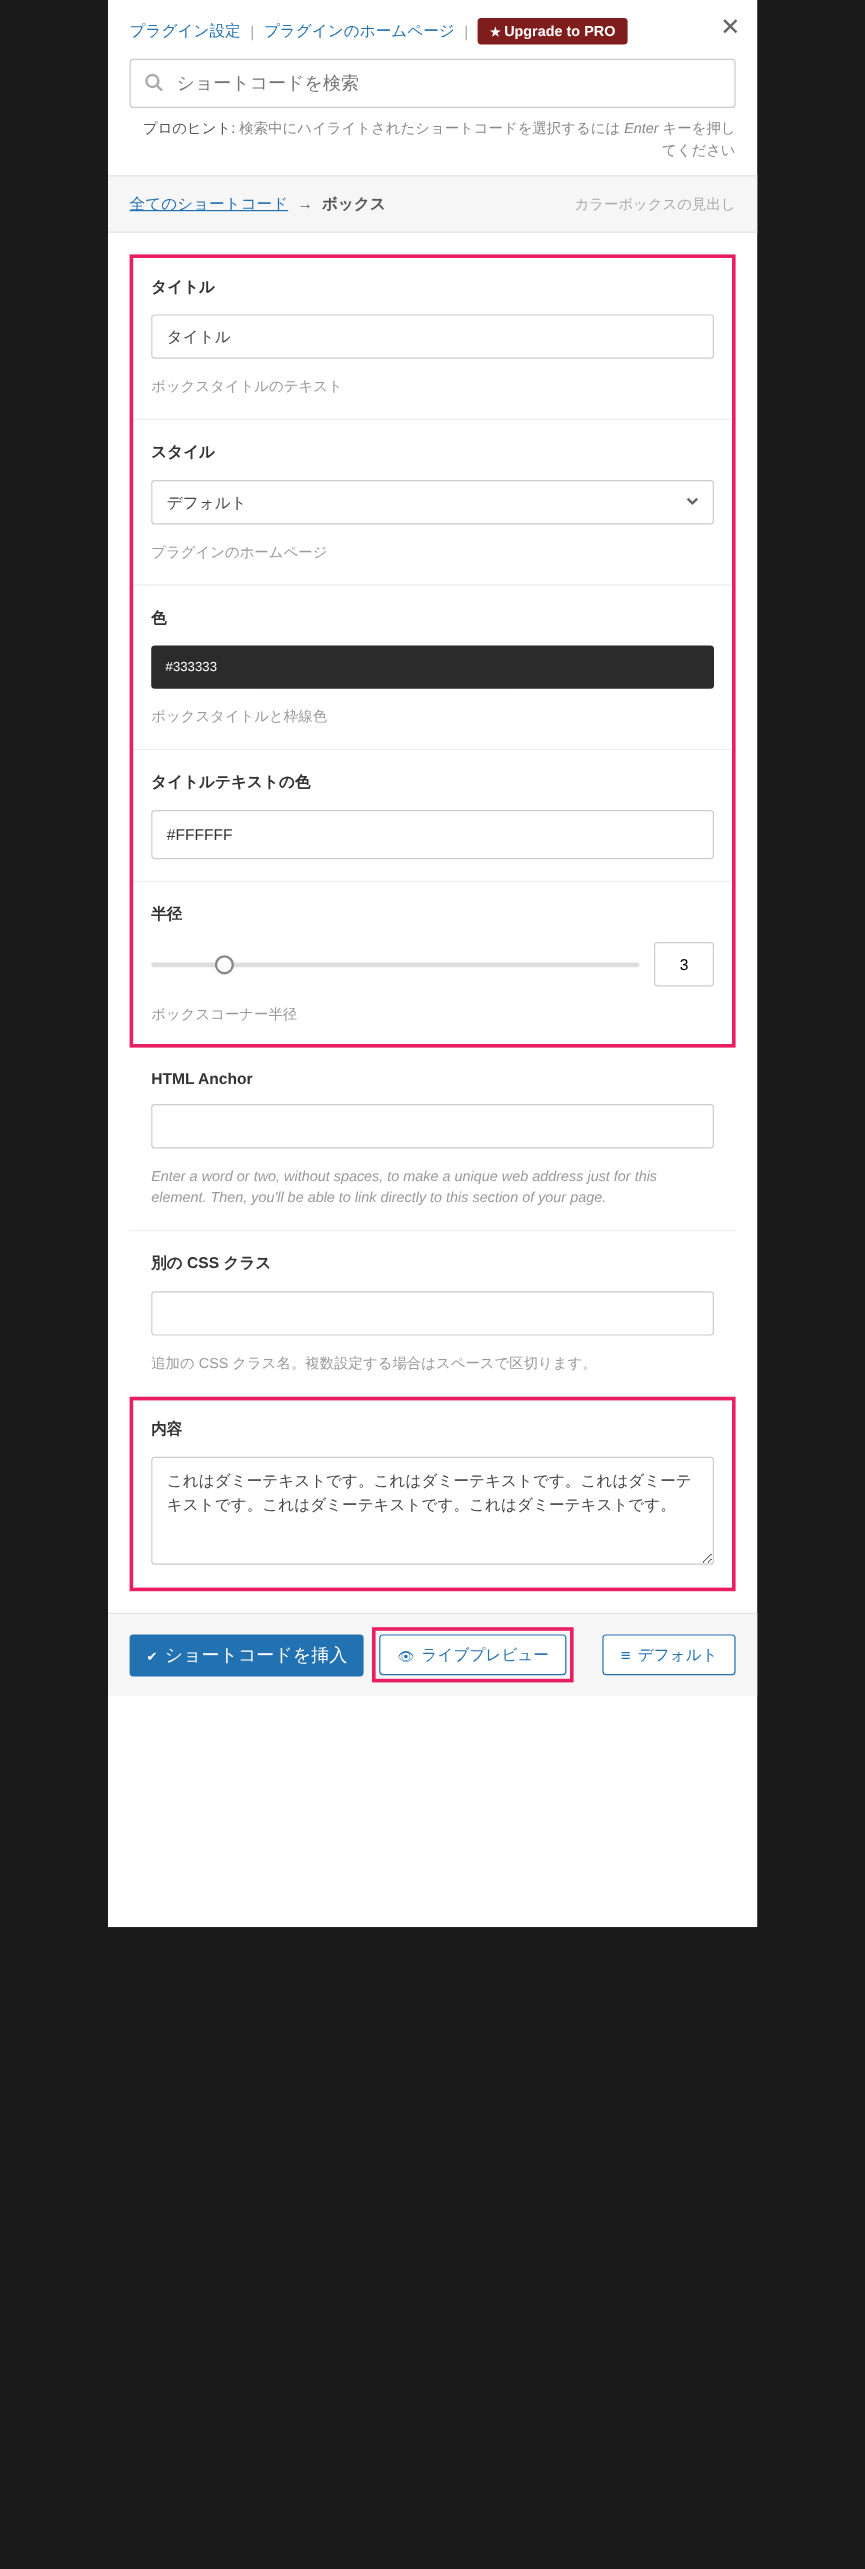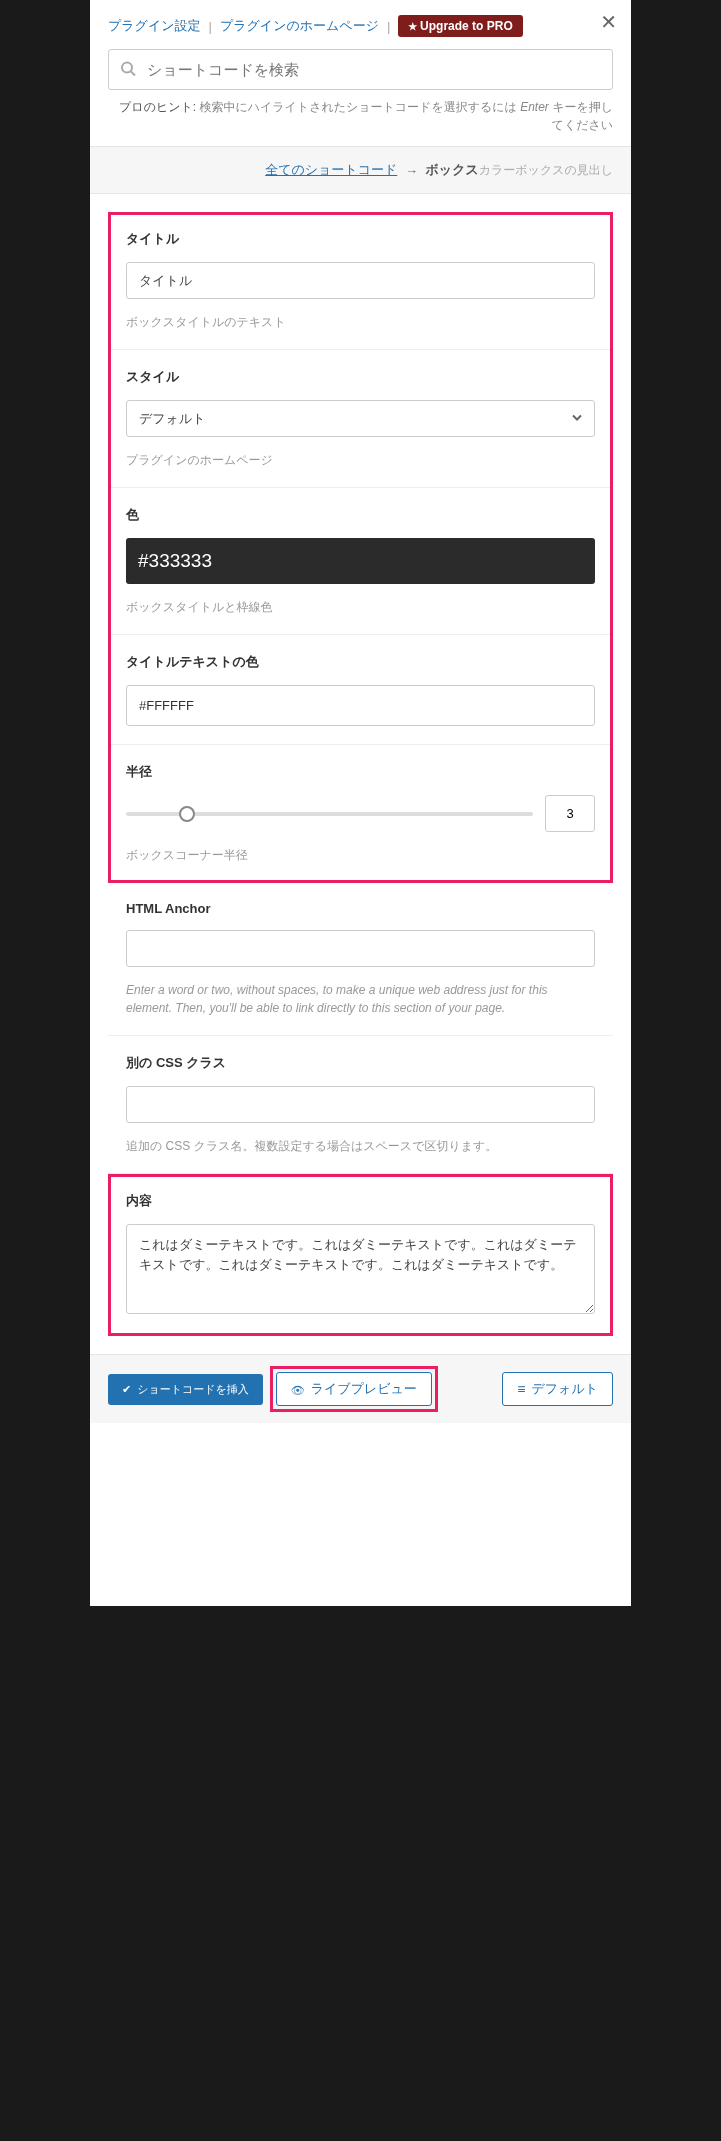--- a/index.html
+++ b/index.html
@@ -10,44 +10,44 @@
 .hdr-links a{color:#2271b1;text-decoration:none}
 .hdr-links .sep{color:#aaa}
 .upgrade-btn{background:#7f1d1d;color:#fff;border:none;padding:4px 10px;border-radius:3px;font-size:12px;font-weight:600;cursor:pointer}
 .upgrade-btn::before{content:"★ ";font-size:10px}
 .close-x{position:absolute;top:10px;right:14px;font-size:20px;color:#666;cursor:pointer;background:none;border:none}
 .search-wrap{position:relative;margin:12px 0 8px}
 .search-input{width:100%;padding:11px 12px 11px 38px;border:1px solid #ccc;border-radius:3px;font-size:15px;color:#777}
 .search-icon{position:absolute;left:12px;top:50%;transform:translateY(-50%);color:#aaa}
 .hint{font-size:12px;color:#888;text-align:right;line-height:1.5}
 .hint b{color:#555;font-weight:400}
-.crumb-bar{background:#f6f6f6;border-top:1px solid #e5e5e5;border-bottom:1px solid #e5e5e5;padding:14px 18px;display:flex;justify-content:flex-end;align-items:center}
+.crumb-bar{background:#f6f6f6;border-top:1px solid #e5e5e5;border-bottom:1px solid #e5e5e5;padding:14px 18px;display:flex;justify-content:space-between;align-items:center}
 .crumb-left a{color:#2271b1;text-decoration:underline;font-size:13px}
 .crumb-left .arrow{color:#666;margin:0 4px}
 .crumb-left .cur{color:#555;font-weight:600}
 .crumb-right{color:#aaa;font-size:12px}
 .form-area{padding:18px}
 .field-group{padding:18px;border-bottom:1px solid #eee}
 .field-label{font-size:13px;font-weight:600;color:#333;margin-bottom:14px;display:block}
 .field-input{width:100%;padding:10px 12px;border:1px solid #ccc;border-radius:3px;font-size:13px;color:#444}
 .field-select{width:100%;padding:10px 12px;border:1px solid #ccc;border-radius:3px;font-size:13px;color:#444;appearance:none;background:#fff}
 .select-wrap{position:relative}
 .select-chevron{position:absolute;right:12px;top:50%;transform:translateY(-50%);pointer-events:none;color:#666}
 .field-help{font-size:12px;color:#999;margin-top:14px;line-height:1.5}
-.color-swatch{width:100%;padding:12px;background:#2b2b2b;color:#fff;border-radius:3px;font-size:19px;cursor:pointer}
+.color-swatch{width:100%;padding:12px;background:#2b2b2b;color:#fff;border-radius:3px;font-size:11px;cursor:pointer}
 .color-swatch-white{width:100%;padding:12px;background:#fff;color:#333;border:1px solid #ccc;border-radius:3px;font-size:13px;cursor:pointer}
 .slider-row{display:flex;align-items:center;gap:12px}
 .slider-track{flex:1;height:4px;background:#ddd;border-radius:2px;position:relative;cursor:pointer}
 .slider-thumb{position:absolute;top:50%;left:15%;transform:translate(-50%,-50%);width:16px;height:16px;background:#fff;border:2px solid #888;border-radius:50%;cursor:grab}
 .slider-val{width:50px;padding:10px;border:1px solid #ccc;border-radius:3px;text-align:center;font-size:13px}
 .textarea{width:100%;padding:10px 12px;border:1px solid #ccc;border-radius:3px;font-size:13px;color:#444;min-height:90px;resize:vertical;line-height:1.5}
 .hl{outline:3px solid #e91e63;outline-offset:-3px}
 .hl-tight{outline:3px solid #e91e63}
 .footer{background:#f6f6f6;border-top:1px solid #e5e5e5;padding:14px 18px;display:flex;gap:10px;align-items:center}
-.btn-primary{background:#2271b1;color:#fff;border:none;padding:8px 14px;border-radius:3px;font-size:11px;cursor:pointer;display:flex;align-items:center;gap:6px}
+.btn-primary{background:#2271b1;color:#fff;border:none;padding:8px 14px;border-radius:3px;font-size:15px;cursor:pointer;display:flex;align-items:center;gap:6px}
 .btn-secondary{background:#fff;color:#2271b1;border:1px solid #2271b1;padding:7px 14px;border-radius:3px;font-size:13px;cursor:pointer;display:flex;align-items:center;gap:6px}
 .spacer{flex:1}
 .check-icon::before{content:"✔";font-size:11px}
 .eye-icon::before{content:"👁";font-size:11px}
 .menu-icon::before{content:"≡";font-size:14px;font-weight:bold}
 </style>
 </head>
 <body>
 
 <div class="modal">

